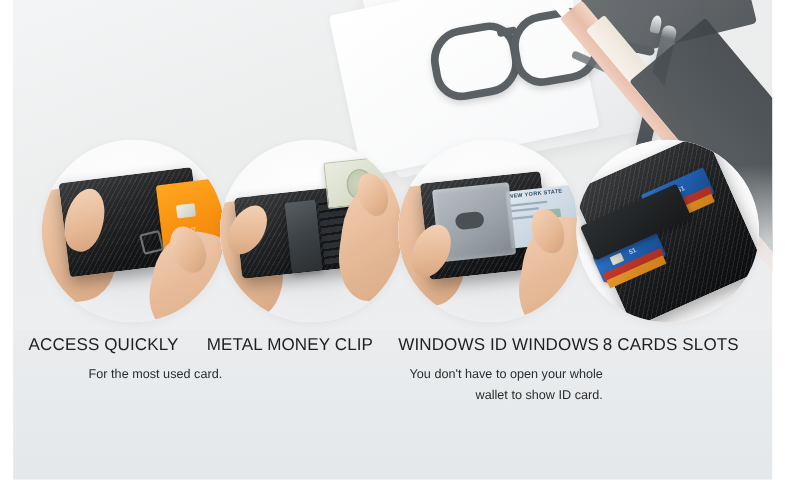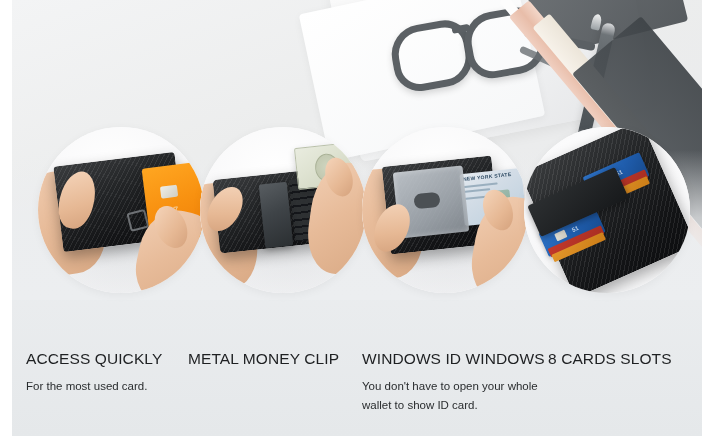--- a/index.html
+++ b/index.html
@@ -563,40 +563,40 @@
     position: absolute;
     left: 0;
     top: 305px;
     width: 690px;
     height: 100px;
     z-index: 6;
   }
   .col {
     position: absolute;
     top: 0;
-    margin-top: 45px;
   }
   .col-1 { left: 14px;  width: 176px; }
   .col-2 { left: 176px; width: 176px; }
   .col-3 { left: 350px; width: 186px; }
   .col-4 { left: 536px; width: 156px; }
 
   .feat-title {
     font-size: 15.5px;
     color: #1e2022;
     font-family: "Liberation Sans", sans-serif;
     letter-spacing: 0.1px;
     white-space: nowrap;
     margin-bottom: 9px;
   }
   .feat-desc {
     font-size: 11.5px;
     color: #2a2d2f;
     font-family: "Liberation Sans", sans-serif;
     line-height: 19px;
+    text-align: right;
   }
 </style>
 </head>
 <body>
 
 <div id="infographic">
   <div class="panel">
 
     <div class="desk">
       <div class="desk-base"></div>

